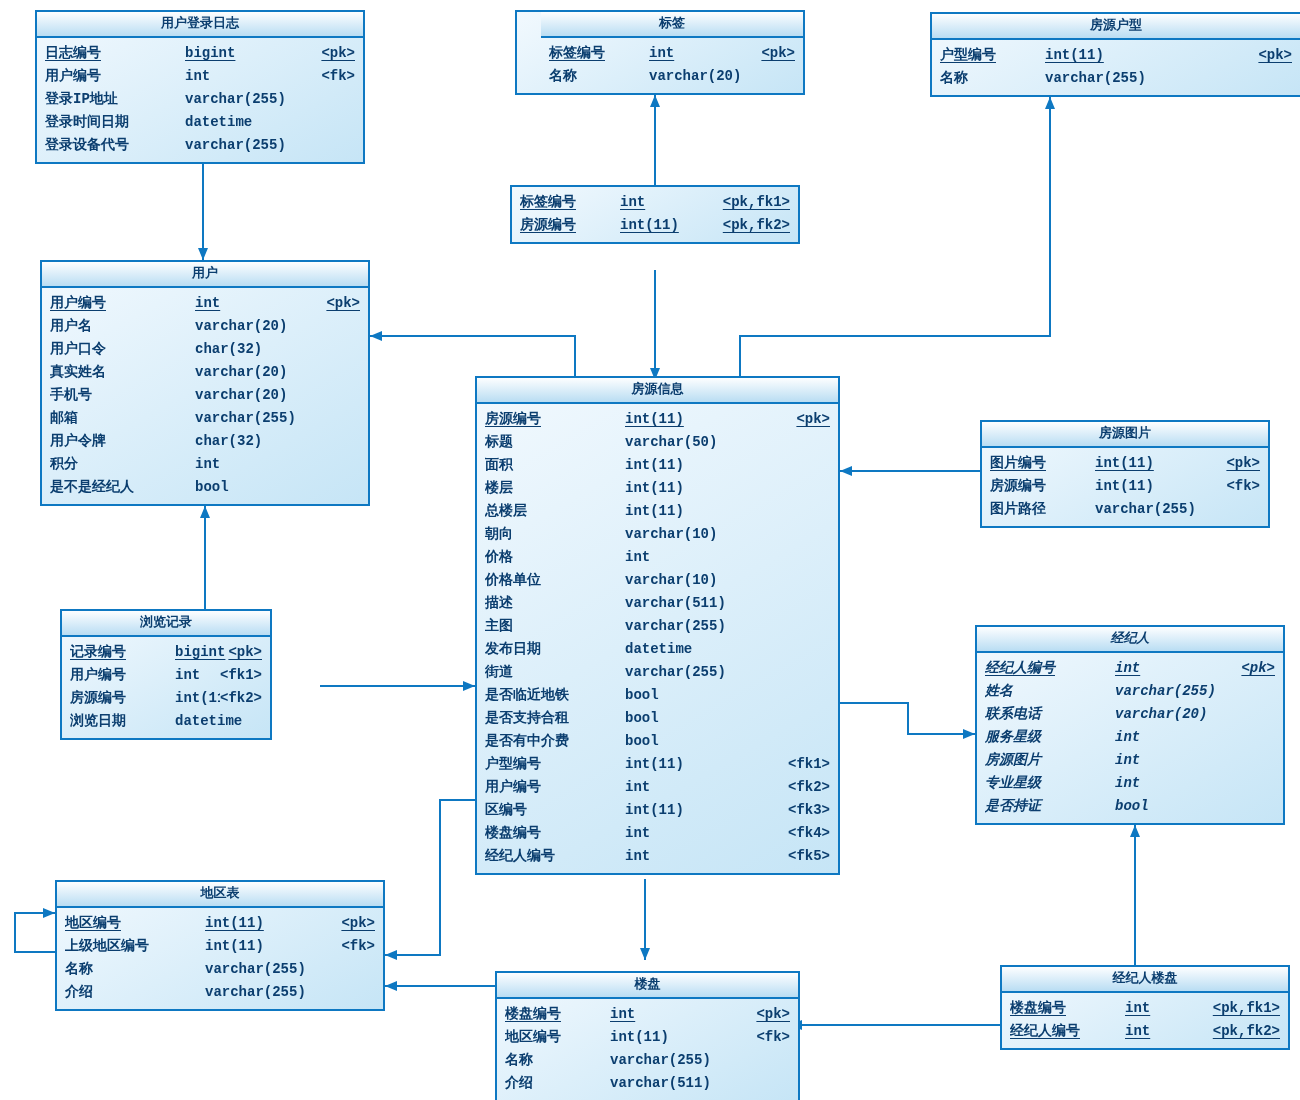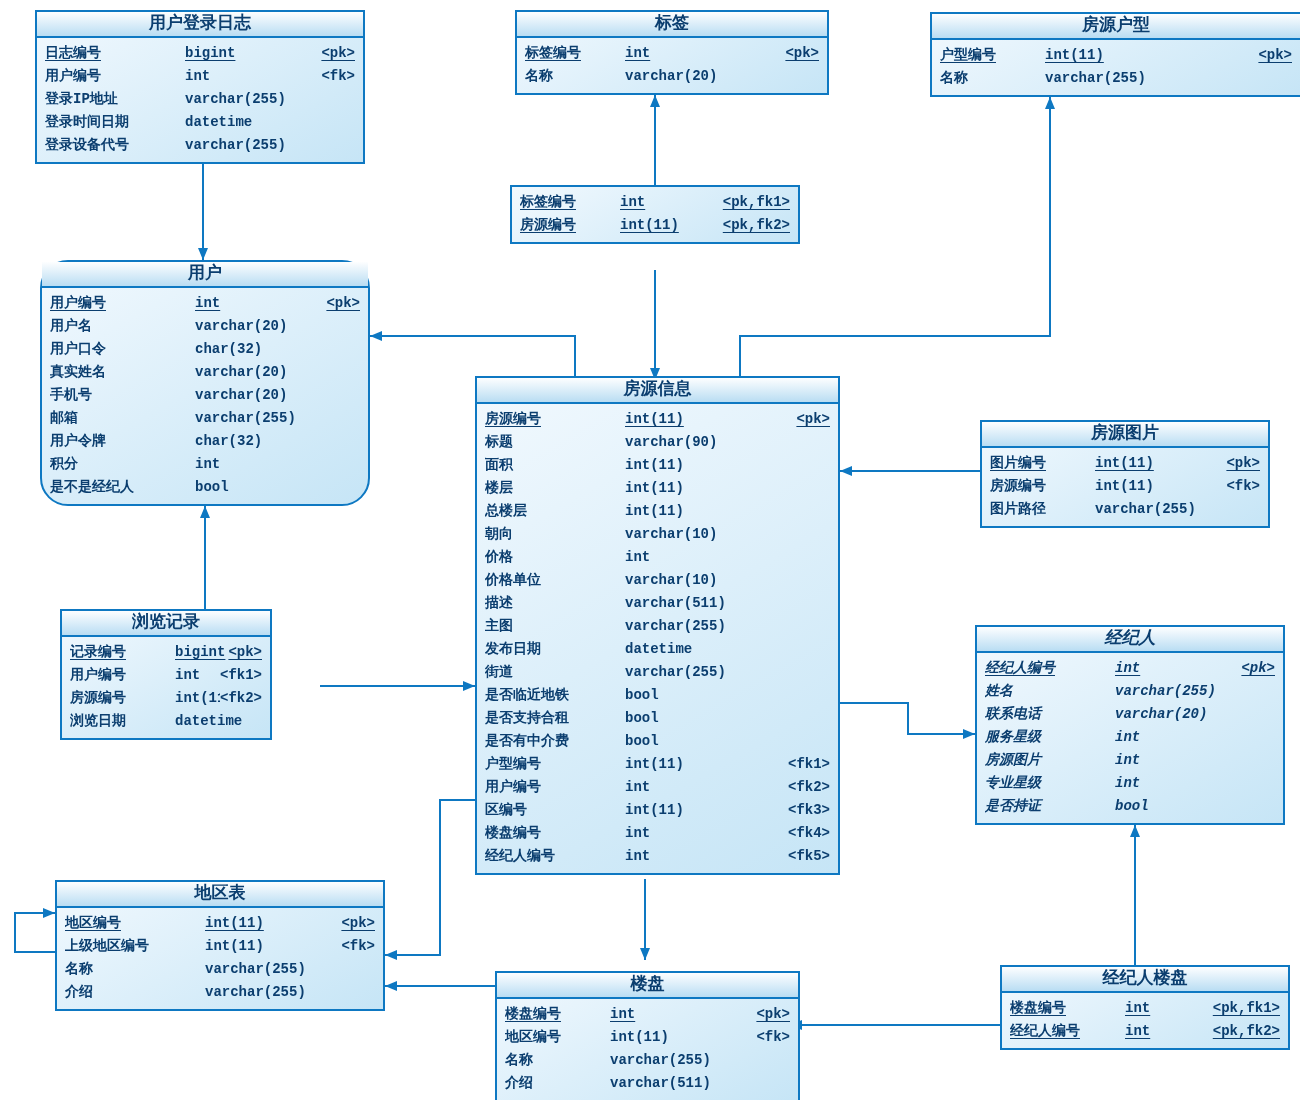--- a/index.html
+++ b/index.html
@@ -17,21 +17,21 @@
   #arrowhead path{fill:var(--line);}
   .table{
     position:absolute;box-sizing:border-box;
     border:2px solid var(--border);
     background:linear-gradient(150deg,var(--bg1) 0%,var(--bg2) 100%);
     color:var(--text);
     box-shadow:0 0 0 0 transparent;
   }
   .table-header{
     height:24px;line-height:24px;text-align:center;
-    font-size:17px;font-weight:bold;
+    font-size:13px;font-weight:bold;
     border-bottom:2px solid var(--border);
     background:linear-gradient(#fdfeff,var(--hg2));
     white-space:nowrap;overflow:hidden;
   }
   .table-body{padding:4px 6px 5px 8px;}
   .row{
     display:flex;height:23px;line-height:23px;
     font-size:14px;font-weight:bold;white-space:nowrap;overflow:hidden;
   }
   .col-name{flex:0 0 var(--namew,130px);overflow:hidden;}
@@ -91,21 +91,21 @@
           <span class="col-type">datetime</span>
           <span class="col-key"></span>
         </div>
         <div class="row">
           <span class="col-name">登录设备代号</span>
           <span class="col-type">varchar(255)</span>
           <span class="col-key"></span>
         </div>
       </div>
     </div>
-    <div class="table" style="left: 515px; top: 10px; width: 314px; --namew: 100px;">
+    <div class="table" style="left: 515px; top: 10px; width: 290px; padding-left: 24px; --namew: 100px;">
       <div class="table-header">标签</div>
       <div class="table-body">
         <div class="row pk">
           <span class="col-name">标签编号</span>
           <span class="col-type">int</span>
           <span class="col-key">&lt;pk&gt;</span>
         </div>
         <div class="row">
           <span class="col-name">名称</span>
           <span class="col-type">varchar(20)</span>
@@ -135,21 +135,21 @@
           <span class="col-type">int</span>
           <span class="col-key">&lt;pk,fk1&gt;</span>
         </div>
         <div class="row pk">
           <span class="col-name">房源编号</span>
           <span class="col-type">int(11)</span>
           <span class="col-key">&lt;pk,fk2&gt;</span>
         </div>
       </div>
     </div>
-    <div class="table" style="left: 40px; top: 260px; width: 330px; border-radius: 28px; --namew: 145px;">
+    <div class="table" style="left: 40px; top: 260px; width: 330px; --namew: 145px;">
       <div class="table-header">用户</div>
       <div class="table-body">
         <div class="row pk">
           <span class="col-name">用户编号</span>
           <span class="col-type">int</span>
           <span class="col-key">&lt;pk&gt;</span>
         </div>
         <div class="row">
           <span class="col-name">用户名</span>
           <span class="col-type">varchar(20)</span>
@@ -195,21 +195,21 @@
     <div class="table" style="left: 475px; top: 376px; width: 365px; --namew: 140px;">
       <div class="table-header">房源信息</div>
       <div class="table-body">
         <div class="row pk">
           <span class="col-name">房源编号</span>
           <span class="col-type">int(11)</span>
           <span class="col-key">&lt;pk&gt;</span>
         </div>
         <div class="row">
           <span class="col-name">标题</span>
-          <span class="col-type">varchar(90)</span>
+          <span class="col-type">varchar(50)</span>
           <span class="col-key"></span>
         </div>
         <div class="row">
           <span class="col-name">面积</span>
           <span class="col-type">int(11)</span>
           <span class="col-key"></span>
         </div>
         <div class="row">
           <span class="col-name">楼层</span>
           <span class="col-type">int(11)</span>

